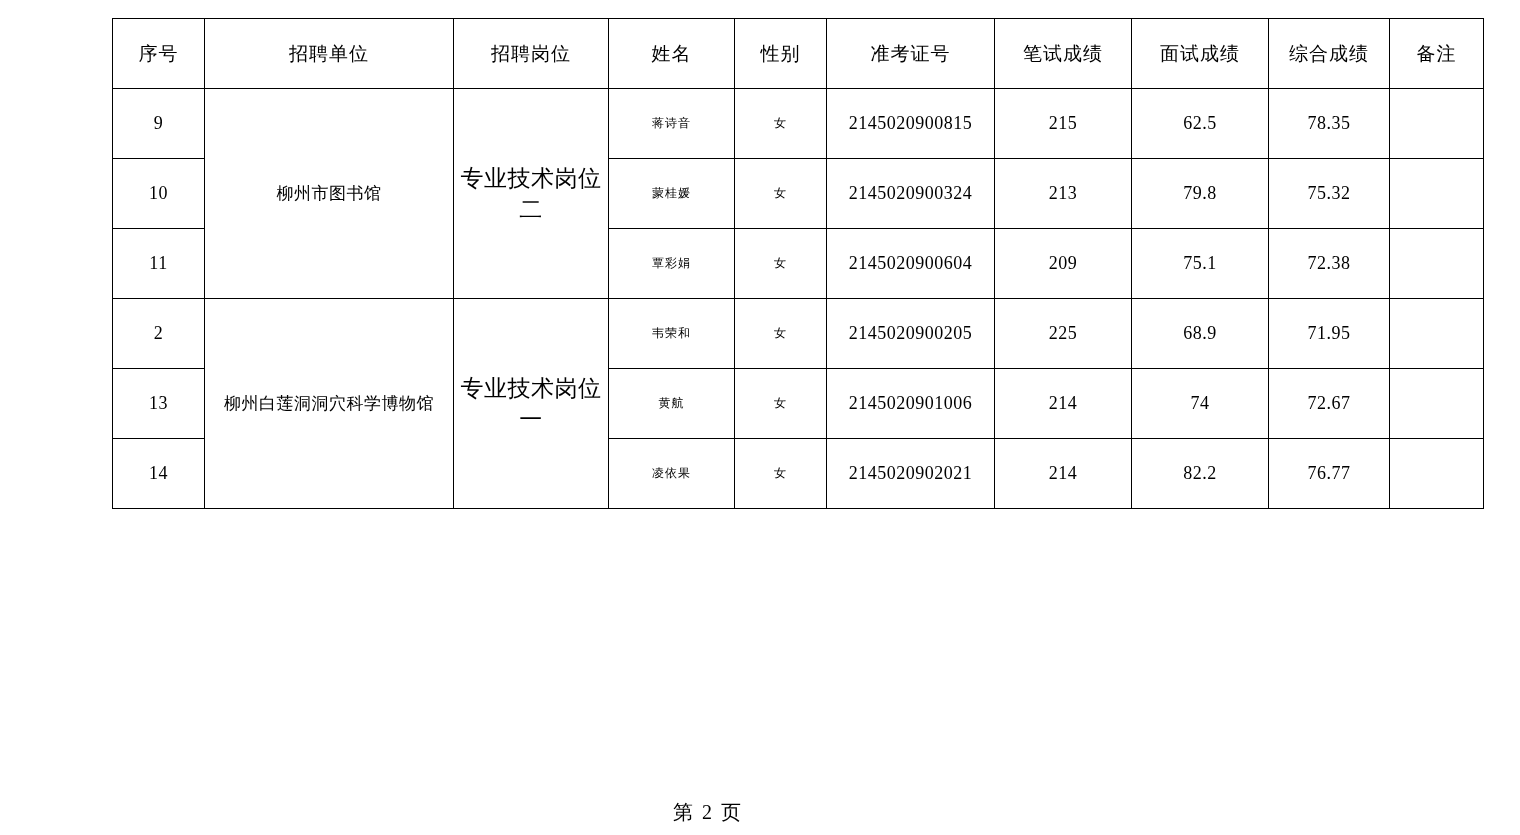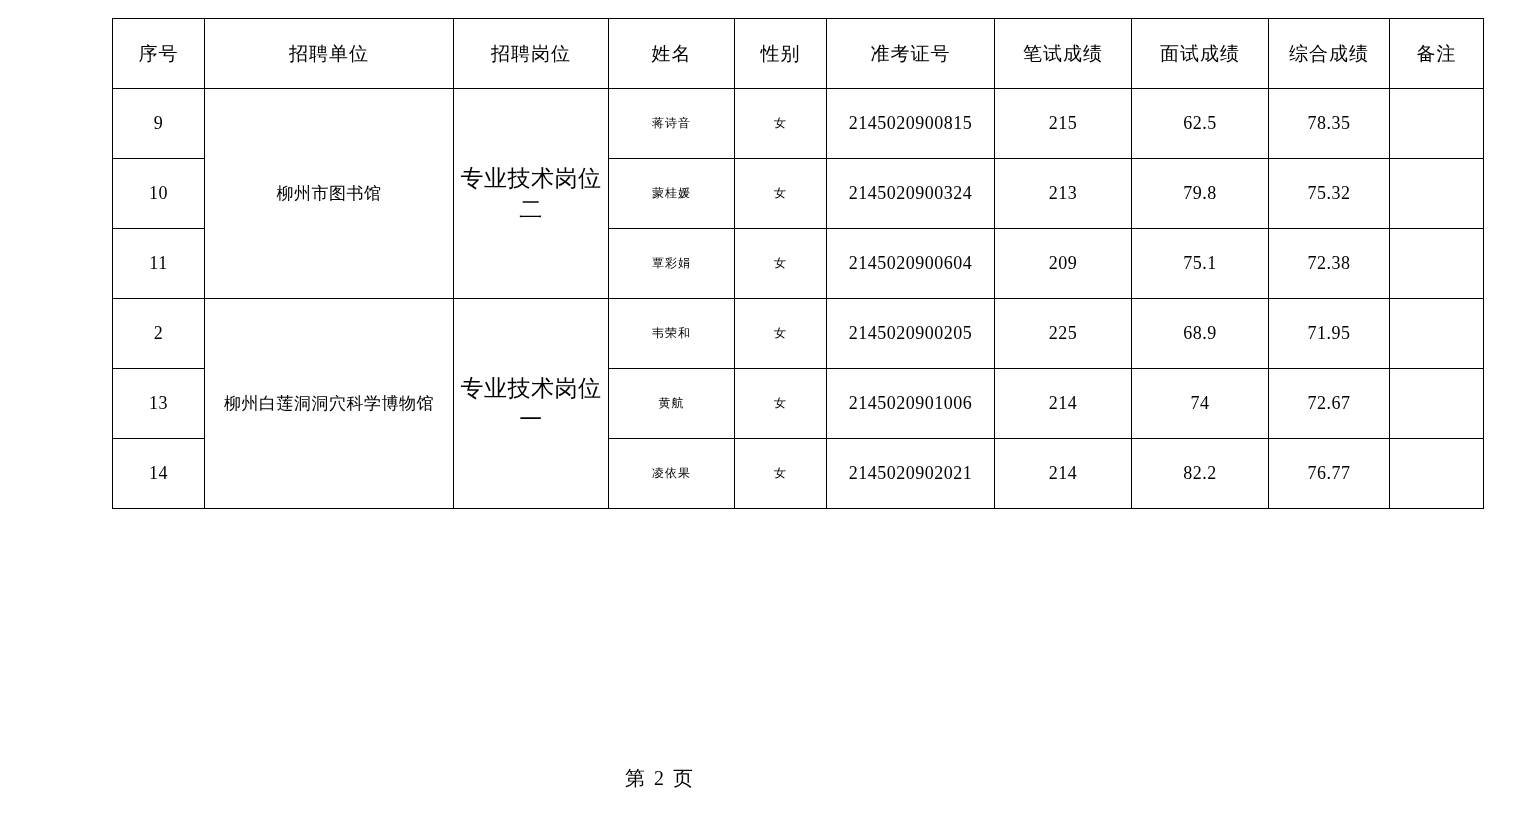--- a/index.html
+++ b/index.html
@@ -77,25 +77,26 @@
     letter-spacing: 0.5px;
     margin-top: 36px;
   }
   td.post-cell {
     font-size: 23px;
     letter-spacing: 0.5px;
   }
   .footer {
     position: absolute;
     left: 0;
-    top: 765px;
+    top: 799px;
     width: 1320px;
     text-align: center;
     font-size: 20px;
     letter-spacing: 2px;
+    padding-left: 48px;
   }
 </style>
 </head>
 <body>
 
 <div class="page">
 
   <div class="table-wrap">
     <table class="score-table">
       <colgroup>

